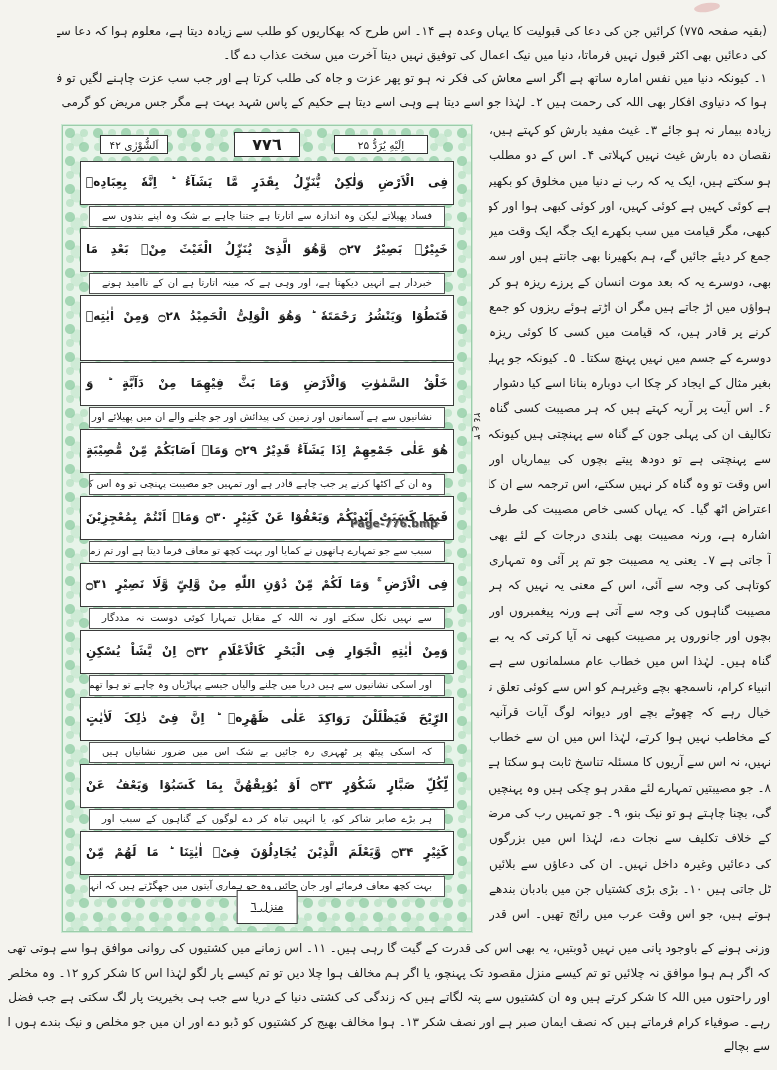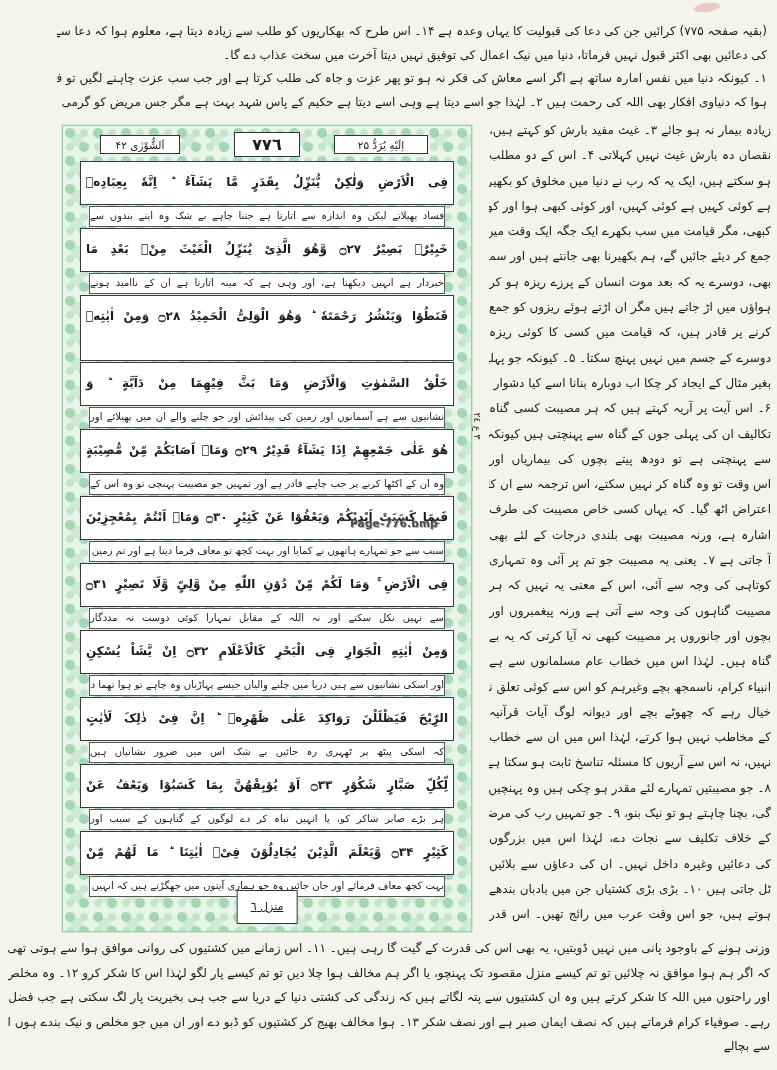--- a/index.html
+++ b/index.html
@@ -37,41 +37,41 @@
     border:1px solid #9ccdaa;
     box-shadow:0 0 0 1px #cde8d4;
   }
   .frame-header { position:relative; height:26px; margin-bottom:3px; flex:none; }
   .hdr-box {
     position:absolute; top:3px; height:19px; line-height:18px;
     background:#fff; border:1px solid #333;
     font-size:10.5px; text-align:center; direction:rtl;
   }
   .hdr-right  { right:26px; width:94px; }
-  .hdr-left   { left:20px;  width:80px; }
+  .hdr-left   { left:20px;  width:68px; }
   .hdr-center {
     top:0; height:25px; line-height:24px; left:50%; transform:translateX(-50%);
     width:66px; font-size:16px; font-weight:bold;
   }
   .frame-body { flex:1; display:flex; flex-direction:column; gap:1px; min-height:0; }
   .verse-pair { flex:1; display:flex; flex-direction:column; gap:1px; min-height:0; }
   .arabic-line {
     flex:2.15; min-height:0; overflow:hidden;
     background:#fff; border:1px solid #3a3a3a;
     direction:rtl; white-space:nowrap;
     font-weight:bold; font-size:12px; line-height:41px;
     padding:0 5px;
     text-align:justify; text-align-last:justify;
   }
   .urdu-line {
     flex:1; min-height:0; overflow:hidden;
     background:#fff; border:1px solid #555; margin:0 9px;
     direction:rtl; white-space:nowrap;
     font-size:10px; line-height:18px;
-    padding:0 0;
+    padding:0 12px;
     text-align:justify; text-align-last:justify;
   }
   .manzil-box {
     position:absolute; bottom:7px; left:50%; transform:translateX(-50%);
     background:#fff; border:1px solid #333;
     font-size:11px; line-height:16px; padding:8px 13px;
     direction:rtl; white-space:nowrap;text-decoration:underline;
   }
   
   .commentary { position:absolute; left:489px; top:118px; width:282px; }

